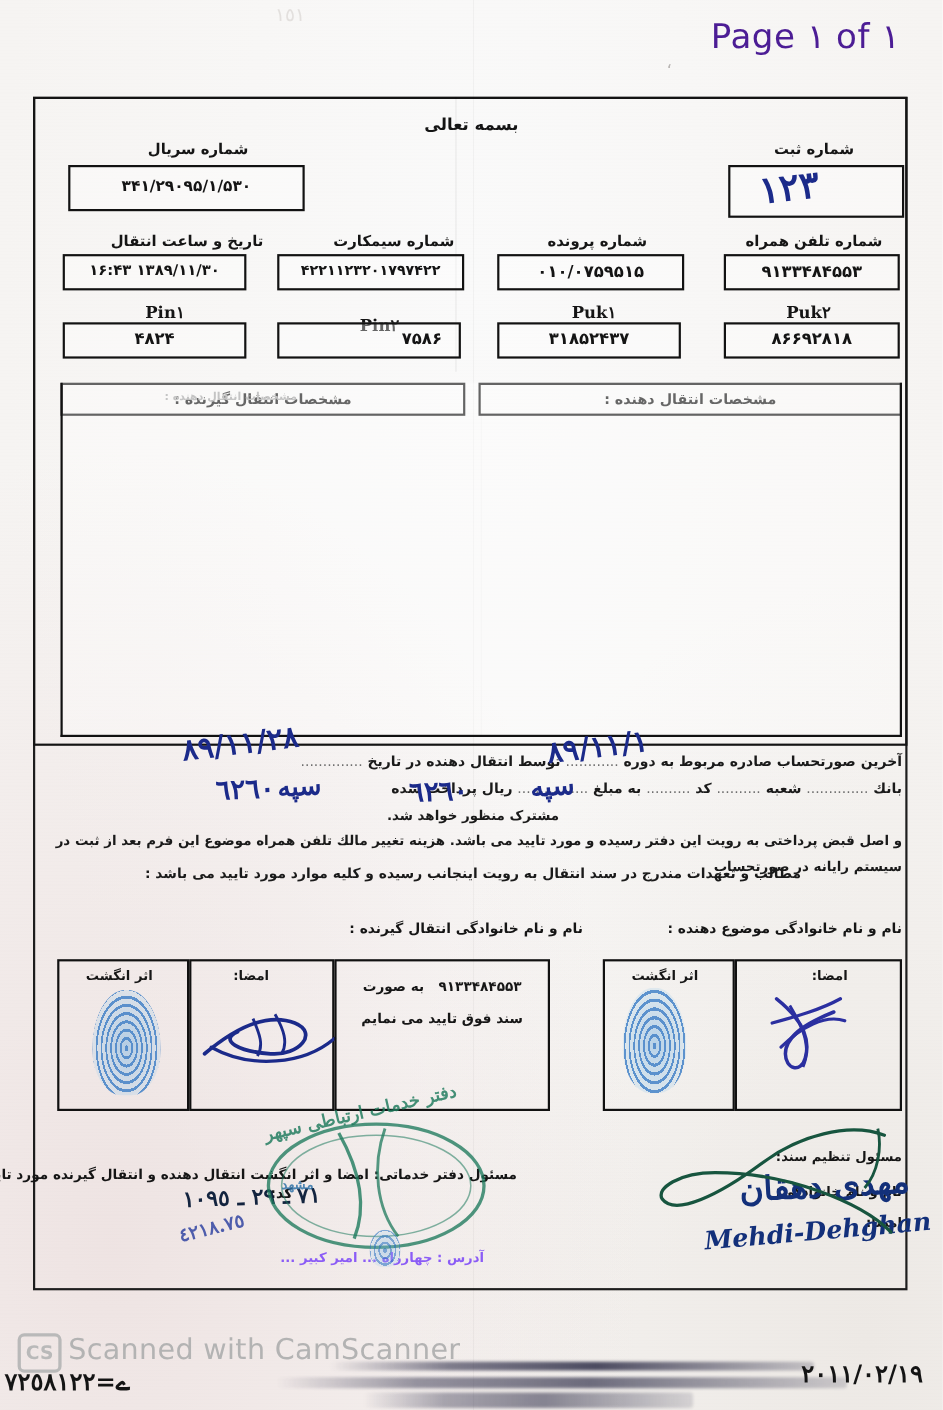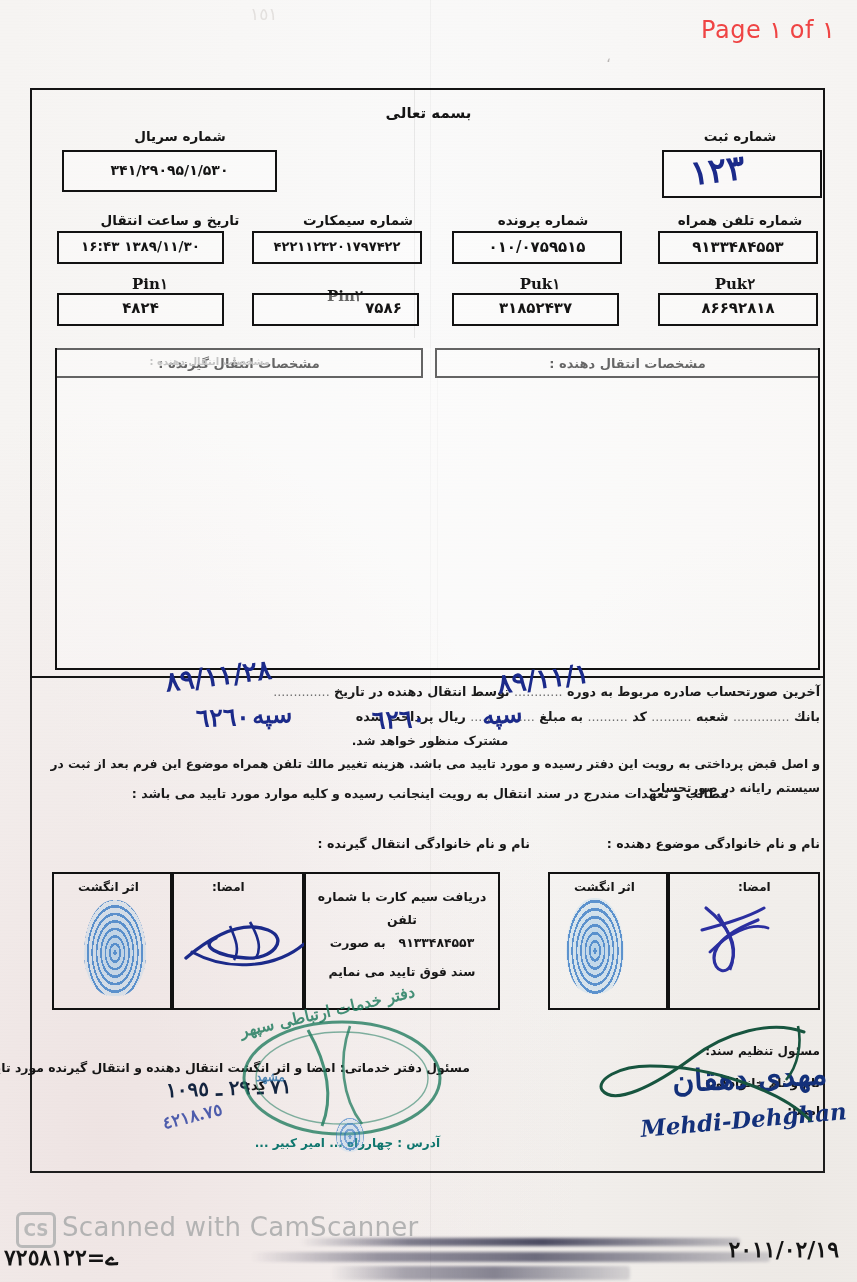--- a/index.html
+++ b/index.html
@@ -19,22 +19,22 @@
       linear-gradient(175deg,#ffffff 0%,#f7f5f4 60%,#efe9e8 100%);
     z-index:0;
   }
   .noise{position:absolute;inset:0;opacity:.05;z-index:1;
     background-image:repeating-linear-gradient(0deg,rgba(0,0,0,.08) 0 1px,transparent 1px 3px),
                      repeating-linear-gradient(90deg,rgba(0,0,0,.06) 0 1px,transparent 1px 4px);}
   .layer{position:absolute;inset:0;z-index:5;}
 
   
   .page-label{
-    position:absolute;right:22px;top:16px;
-    font-size:24px;color:#ef4444;letter-spacing:.5px;
+    position:absolute;right:39px;top:16px;
+    font-size:31px;color:#4c1d95;letter-spacing:.5px;
     font-family:"DejaVu Sans",sans-serif;
   }
   .ghost-top{
     position:absolute;left:250px;top:4px;font-size:17px;color:#e3e0de;
     letter-spacing:4px;
   }
   .ghost-mark{position:absolute;left:606px;top:48px;font-size:15px;color:#b9b6b4;}
 
   
   .form-frame{
@@ -227,21 +227,20 @@
   <div class="sigcap" style="left:212px;top:880px;">امضا:</div>
   <svg style="position:absolute;left:172px;top:896px;" width="140" height="100">
     <path d="M14 62 C40 40, 70 24, 96 34 C118 43, 100 64, 74 62 C46 60, 26 50, 44 42" stroke="#1b2a8a" stroke-width="3.4" fill="none" stroke-linecap="round"></path>
     <path d="M20 56 C56 76, 104 72, 132 48" stroke="#1b2a8a" stroke-width="3" fill="none" stroke-linecap="round"></path>
     <path d="M58 30 C64 44, 68 54, 62 64" stroke="#1b2a8a" stroke-width="2.6" fill="none"></path>
     <path d="M78 26 C86 40, 90 52, 84 62" stroke="#1b2a8a" stroke-width="2.6" fill="none"></path>
   </svg>
 
   <div class="sigbox" style="left:304px;top:872px;width:196px;height:138px;"></div>
   <div class="celltxt" style="left:310px;top:886px;width:184px;">
-    <div>دريافت سيم كارت با شماره تلفن</div>
     <div>
       <span>۹۱۳۳۴۸۴۵۵۳</span>
       &nbsp;
       <span>به صورت</span>
     </div>
     <div style="margin-top:6px;">سند فوق تاييد می نمايم</div>
   </div>
 
   <div class="sigbox" style="left:548px;top:872px;width:120px;height:138px;"></div>
   <div class="sigcap" style="left:574px;top:880px;">اثر انگشت</div>
@@ -273,21 +272,21 @@
 
   <svg style="position:absolute;left:230px;top:1000px;" width="230" height="160">
     <ellipse cx="112" cy="78" rx="98" ry="56" stroke="#1d7a5c" stroke-width="3" fill="none" opacity=".78"></ellipse>
     <ellipse cx="112" cy="78" rx="86" ry="46" stroke="#1d7a5c" stroke-width="1.4" fill="none" opacity=".55"></ellipse>
     <path d="M78 30 C96 62, 104 96, 92 126" stroke="#1d7a5c" stroke-width="3" fill="none" opacity=".8"></path>
     <path d="M120 26 C108 60, 112 98, 132 124" stroke="#1d7a5c" stroke-width="2.6" fill="none" opacity=".75"></path>
   </svg>
   <div class="stamp" style="left:238px;top:1002px;font-size:16px;transform:rotate(-13deg);">دفتر خدمات ارتباطی سپهر</div>
   <div class="stamp" style="left:256px;top:1070px;font-size:12px;color:#2b6fa6;">مشهد</div>
   <div class="stamp stamp-blue" style="left:162px;top:1106px;font-size:17px;transform:rotate(-14deg);">٤٢١٨.٧٥</div>
-  <div class="lbl" style="left:210px;top:1136px;width:230px;text-align:right;font-size:12px;color:#0f766e;">آدرس : چهارراه ... امير كبير ...</div>
+  <div class="lbl" style="left:210px;top:1136px;width:230px;text-align:right;font-size:12px;color:#8b5cf6;">آدرس : چهارراه ... امير كبير ...</div>
   <div class="fp" style="left:336px;top:1118px;width:28px;height:34px;opacity:.7;"></div>
 
   <div class="cslogo">CS</div>
   <div class="wm">Scanned with CamScanner</div>
 
   <div class="smudge" style="left:300px;top:1238px;width:440px;height:8px;"></div>
   <div class="smudge" style="left:250px;top:1252px;width:520px;height:10px;opacity:.8;"></div>
   <div class="smudge" style="left:330px;top:1266px;width:300px;height:14px;opacity:.65;"></div>
 
   <div class="bot-num" style="left:4px;top:1244px;">ے=٧٢٥٨١٢٢</div>

